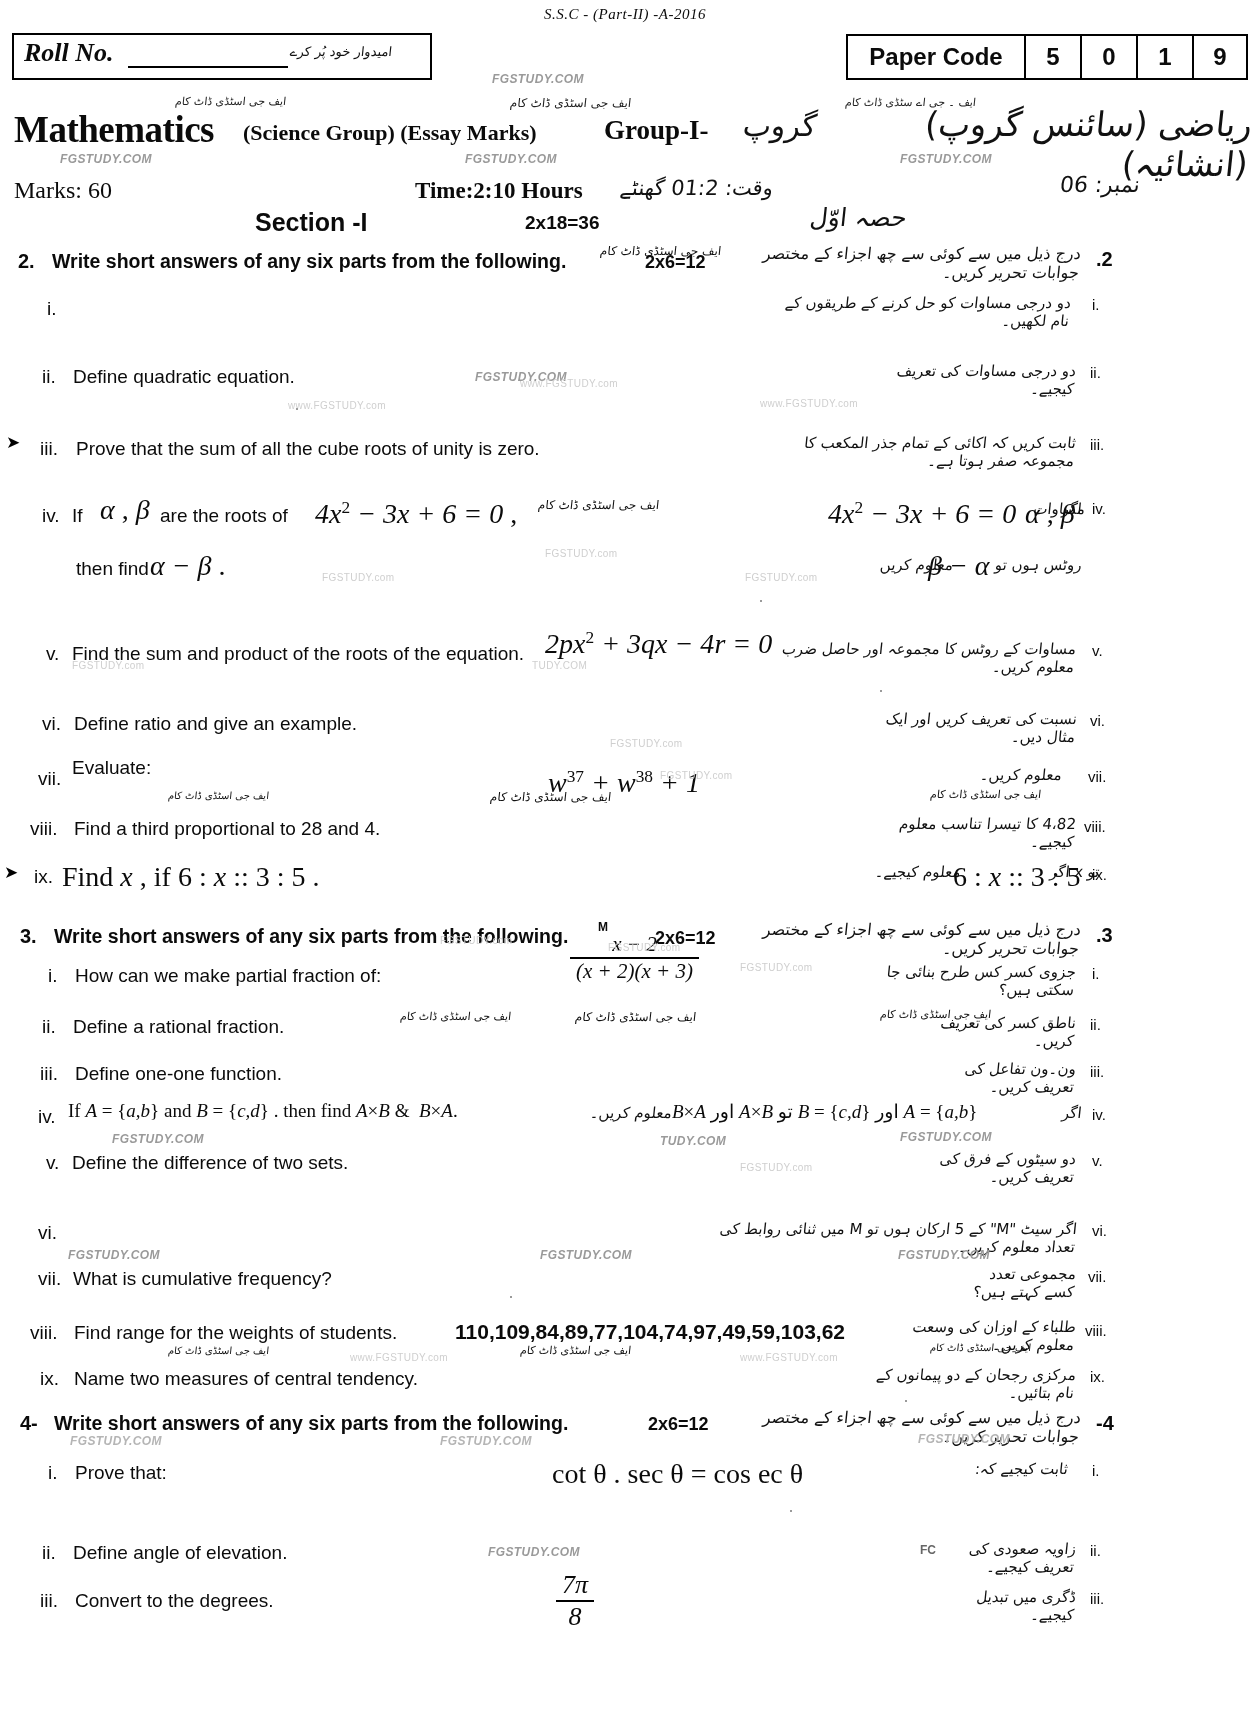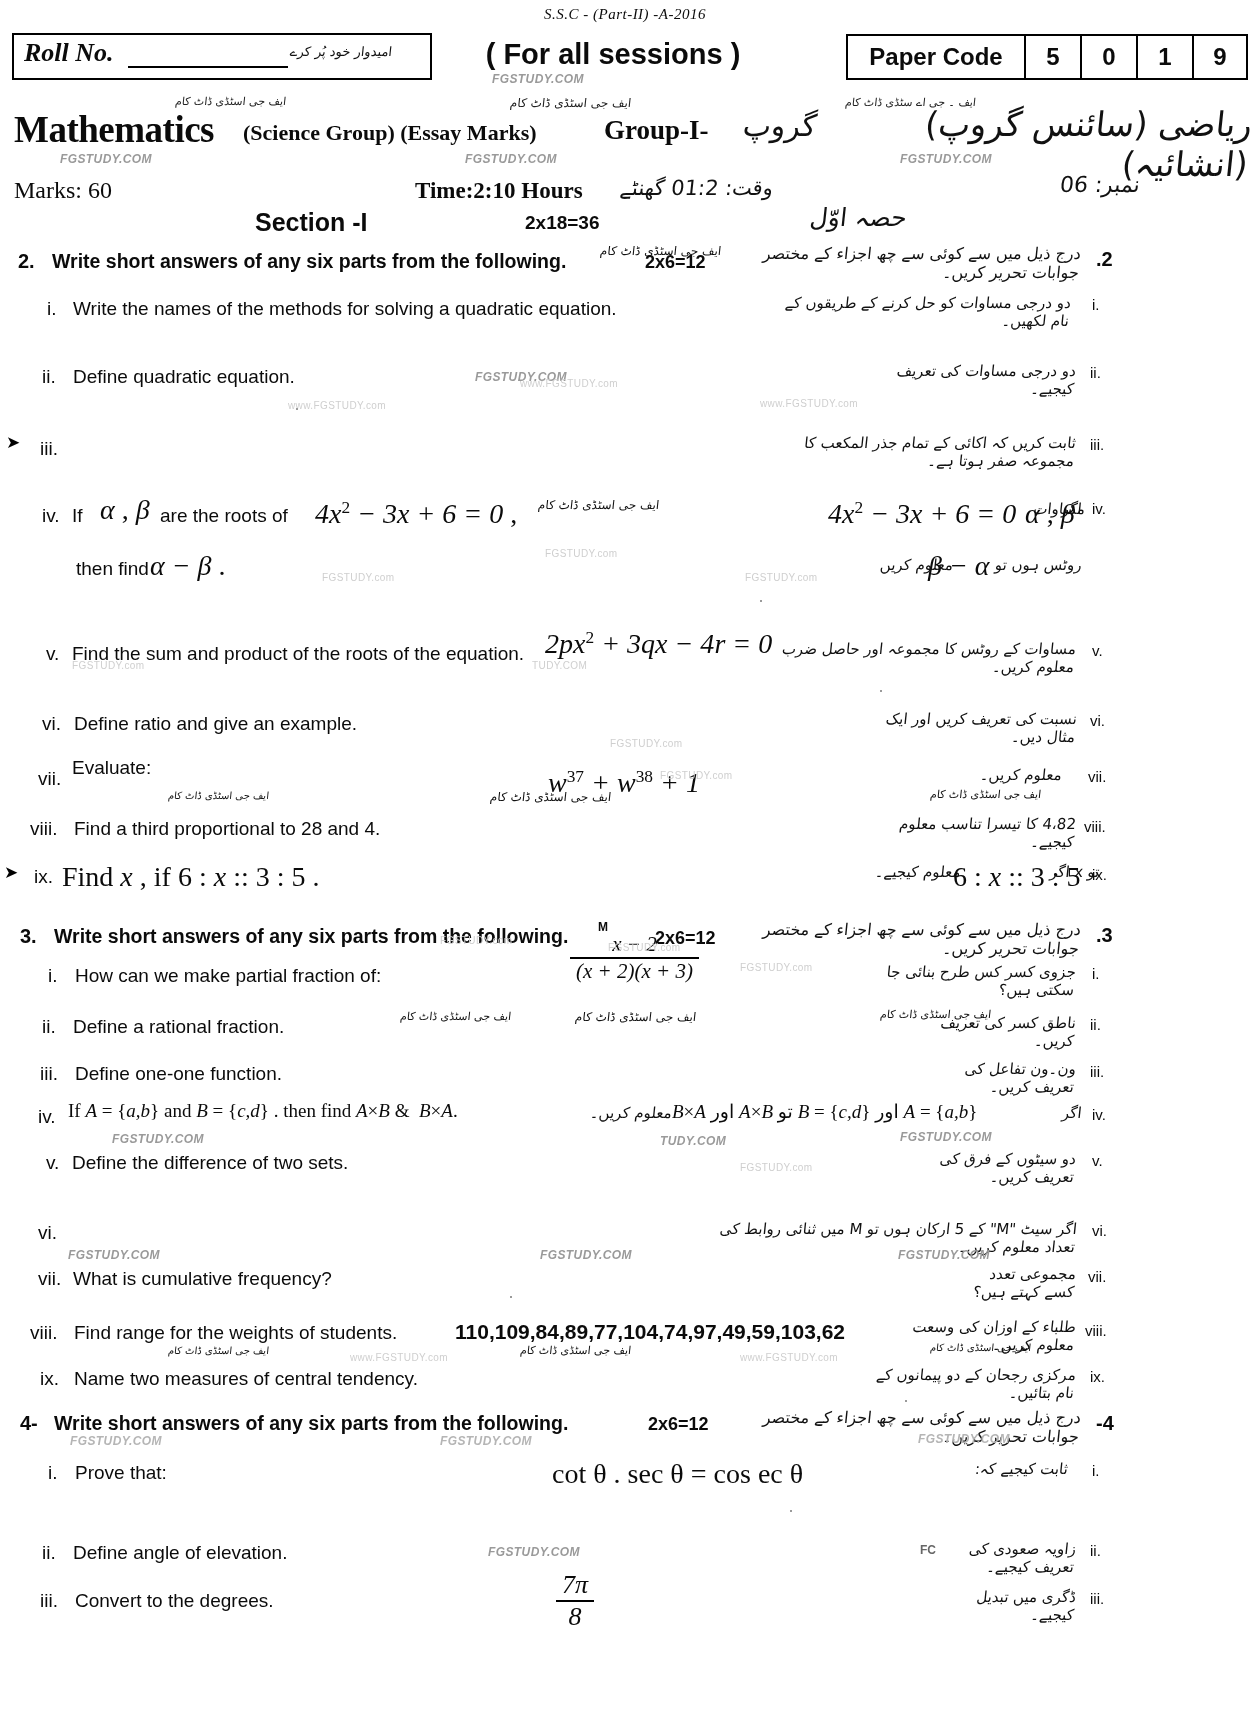--- a/index.html
+++ b/index.html
@@ -187,21 +187,20 @@
 
 <div class="page">
 
   <div class="abs toprule">S.S.C - (Part-II) -A-2016</div>
 
   <div class="abs rollbox"></div>
   <div class="abs rollno">Roll No.</div>
   <div class="abs rollline"></div>
   <div class="abs rollurdu urdu">امیدوار خود پُر کرے</div>
 
-  <div class="abs sessions">( For all sessions )</div>
   <div class="abs wm" style="top:72px;left:492px;">FGSTUDY.COM</div>
 
   <div class="abs codewrap">
     <div class="cl-label">Paper Code</div>
     <div class="cl-digit">5</div>
     <div class="cl-digit">0</div>
     <div class="cl-digit">1</div>
     <div class="cl-digit">9</div>
   </div>
 
@@ -229,35 +228,35 @@
   <div class="abs urdu sec-urdu">حصہ اوّل</div>
 
   <div class="abs qnum" style="top:250px;left:18px;">2.</div>
   <div class="abs qhead-en" style="top:250px;left:52px;">Write short answers of any six parts from the following.</div>
   <div class="abs urdu" style="top:244px;left:600px;font-size:12px;">ایف جی اسٹڈی ڈاٹ کام</div>
   <div class="abs qmarks" style="top:252px;left:645px;">2x6=12</div>
   <div class="abs urdu" style="top:244px;left:740px;width:340px;font-size:16px;">درج ذیل میں سے کوئی سے چھ اجزاء کے مختصر جوابات تحریر کریں۔</div>
   <div class="abs qnum" style="top:248px;left:1096px;">.2</div>
 
   <div class="abs part-en" style="top:298px;left:47px;">i.</div>
-  <div class="abs part-en" style="top:298px;left:73px;">Write the names of the methods for solving a quadratic equation.</div>
   <div class="abs urdu" style="top:294px;left:770px;width:300px;">دو درجی مساوات کو حل کرنے کے طریقوں کے نام لکھیں۔</div>
   <div class="abs part-en" style="top:296px;left:1092px;font-size:15px;">i.</div>
 
   <div class="abs part-en" style="top:366px;left:42px;">ii.</div>
   <div class="abs part-en" style="top:366px;left:73px;">Define quadratic equation.</div>
   <div class="abs wm" style="top:370px;left:475px;">FGSTUDY.COM</div>
   <div class="abs wm wm-light" style="top:378px;left:520px;">www.FGSTUDY.com</div>
   <div class="abs urdu" style="top:362px;left:885px;width:190px;">دو درجی مساوات کی تعریف کیجیے۔</div>
   <div class="abs part-en" style="top:364px;left:1090px;font-size:15px;">ii.</div>
   <div class="abs wm wm-light" style="top:400px;left:288px;">www.FGSTUDY.com</div>
   <div class="abs wm wm-light" style="top:398px;left:760px;">www.FGSTUDY.com</div>
 
   <div class="arrow" style="top:432px;left:6px;">➤</div>
   <div class="abs part-en" style="top:438px;left:40px;">iii.</div>
+  <div class="abs part-en" style="top:438px;left:76px;">Prove that the sum of all the cube roots of unity is zero.</div>
   <div class="abs urdu" style="top:434px;left:750px;width:325px;">ثابت کریں کہ اکائی کے تمام جذر المکعب کا مجموعہ صفر ہوتا ہے۔</div>
   <div class="abs part-en" style="top:436px;left:1090px;font-size:15px;">iii.</div>
 
   <div class="abs part-en" style="top:505px;left:42px;">iv.</div>
   <div class="abs part-en" style="top:505px;left:72px;">If</div>
   <div class="abs math" style="top:494px;left:100px;">α <span class="up">,</span> β</div>
   <div class="abs part-en" style="top:505px;left:160px;">are the roots of</div>
   <div class="abs math" style="top:498px;left:315px;">4<span>x</span><sup>2</sup> − 3<span>x</span> + 6 = 0 <span class="up">,</span></div>
   <div class="abs urdu" style="top:498px;left:538px;font-size:12px;">ایف جی اسٹڈی ڈاٹ کام</div>
   <div class="abs math" style="top:498px;left:828px;">4<span>x</span><sup>2</sup> − 3<span>x</span> + 6 = 0</div>

